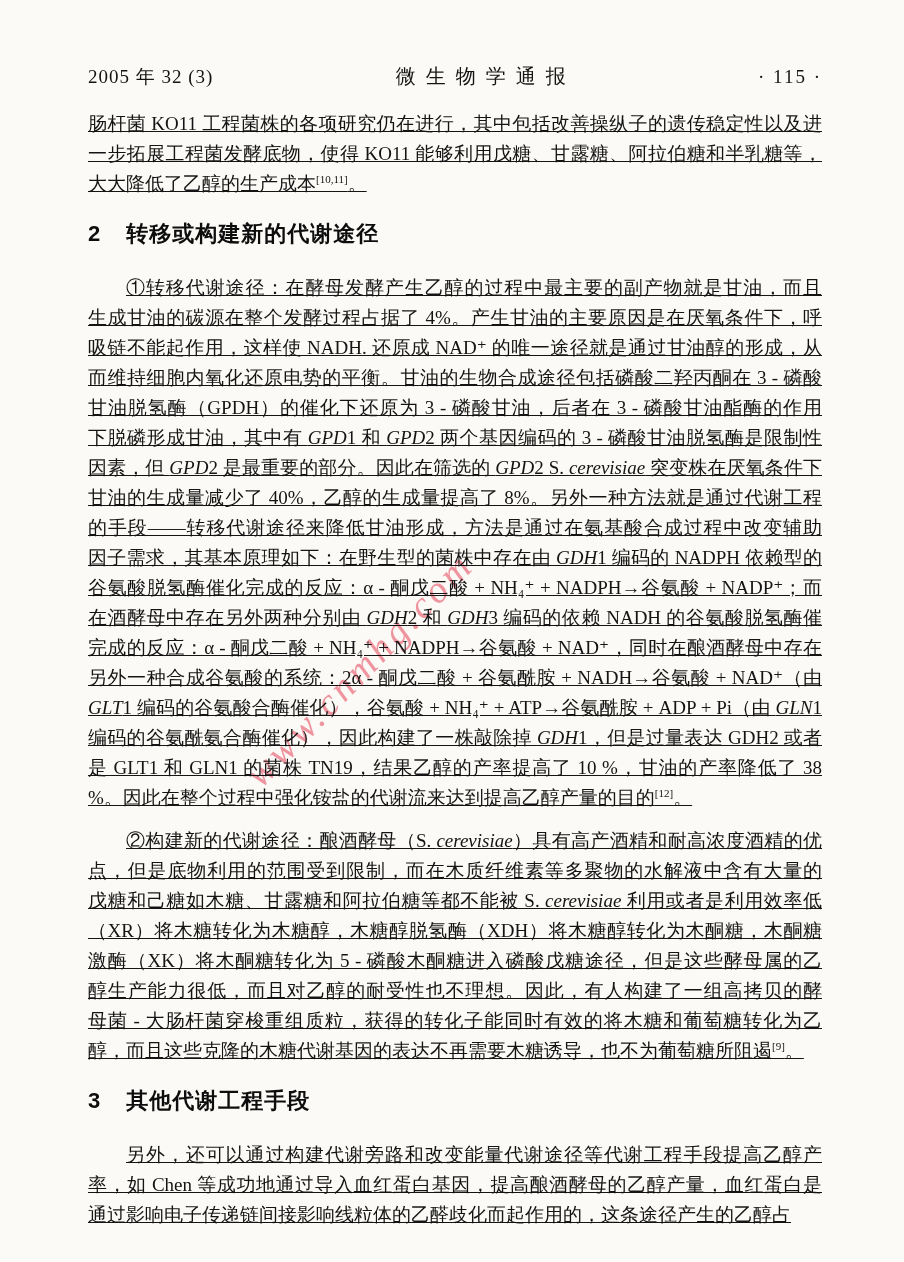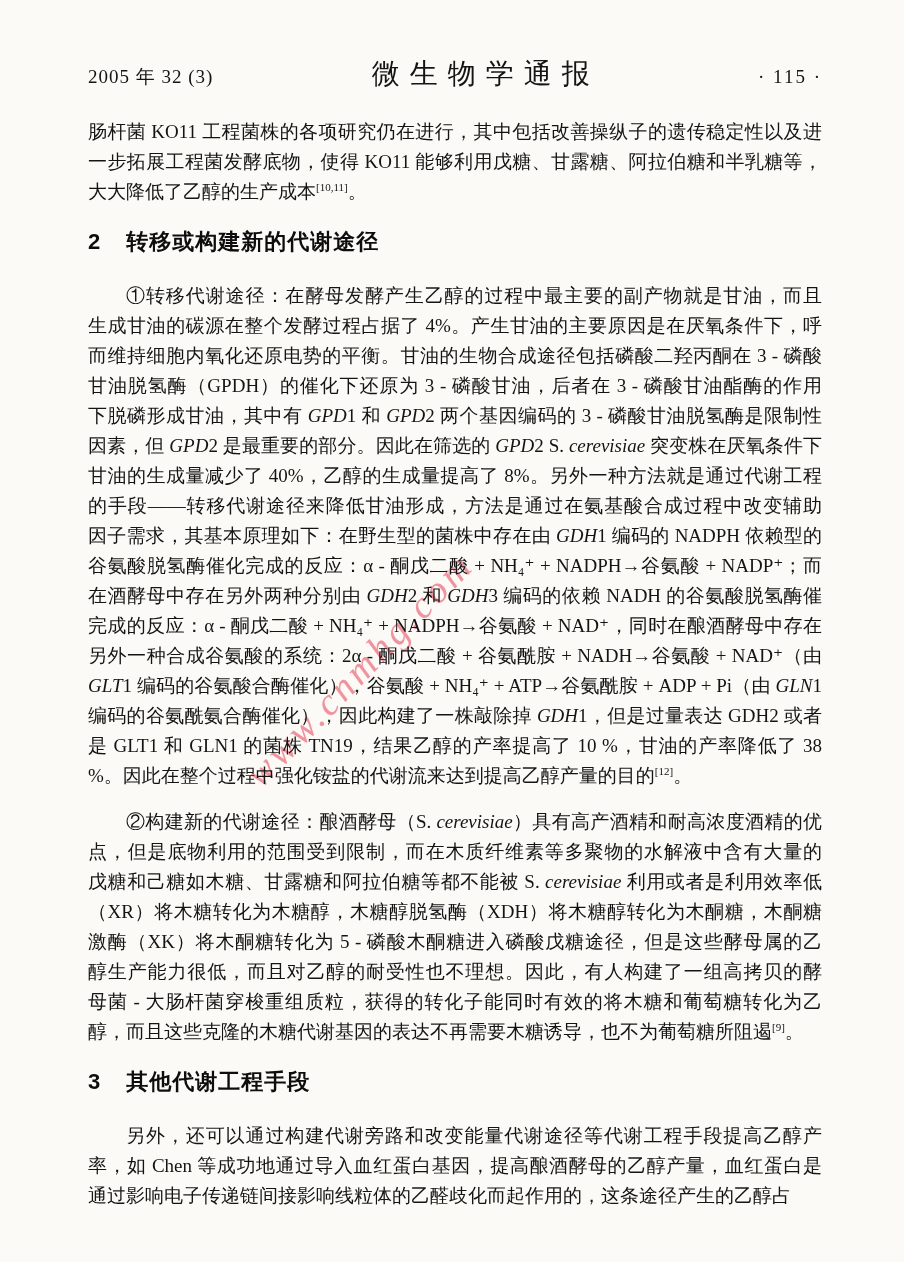--- a/index.html
+++ b/index.html
@@ -12,27 +12,27 @@
     font-family:"Liberation Serif","DejaVu Serif",serif;
     color:#141414;
   }
   
   .hdr{
     position:absolute;top:48px;left:88px;width:734px;
     display:flex;justify-content:space-between;align-items:baseline;
     font-size:19px;
   }
   .hdr .issue{letter-spacing:1px;margin-top:16px;}
-  .hdr .journal{letter-spacing:10px;font-size:28px;font-family:Liberation Mono, monospace;}
+  .hdr .journal{letter-spacing:10px;font-size:20px;font-family:Liberation Mono, monospace;}
   .hdr .pageno{letter-spacing:2px;}
   
   .article{
     position:absolute;top:101px;left:88px;width:734px;
   }
-  .para{margin:16px 0 13px 0;}
+  .para{margin:8px 0 13px 0;text-decoration:underline;}
   .line{
     font-size:19px;
     line-height:30px;
     height:30px;
     text-align:justify;
     text-align-last:justify;
     overflow:hidden;
     white-space:normal;
   }
   .line.para-end{text-align-last:left;}
@@ -85,20 +85,21 @@
         <div class="line">一步拓展工程菌发酵底物，使得 KO11 能够利用戊糖、甘露糖、阿拉伯糖和半乳糖等，</div>
         <div class="line para-end">大大降低了乙醇的生产成本<sup>[10,11]</sup>。</div>
       </div>
       <div class="heading">
         <span class="h-num">2</span>
         <span class="h-title">转移或构建新的代谢途径</span>
       </div>
       <div class="para">
         <div class="line indent">①转移代谢途径：在酵母发酵产生乙醇的过程中最主要的副产物就是甘油，而且</div>
         <div class="line">生成甘油的碳源在整个发酵过程占据了 4%。产生甘油的主要原因是在厌氧条件下，呼</div>
+        <div class="line">吸链不能起作用，这样使 NADH. 还原成 NAD⁺ 的唯一途径就是通过甘油醇的形成，从</div>
         <div class="line">而维持细胞内氧化还原电势的平衡。甘油的生物合成途径包括磷酸二羟丙酮在 3 - 磷酸</div>
         <div class="line">甘油脱氢酶（GPDH）的催化下还原为 3 - 磷酸甘油，后者在 3 - 磷酸甘油酯酶的作用</div>
         <div class="line">下脱磷形成甘油，其中有 <i>GPD</i>1 和 <i>GPD</i>2 两个基因编码的 3 - 磷酸甘油脱氢酶是限制性</div>
         <div class="line">因素，但 <i>GPD</i>2 是最重要的部分。因此在筛选的 <i>GPD</i>2 S. <i>cerevisiae</i> 突变株在厌氧条件下</div>
         <div class="line">甘油的生成量减少了 40%，乙醇的生成量提高了 8%。另外一种方法就是通过代谢工程</div>
         <div class="line">的手段——转移代谢途径来降低甘油形成，方法是通过在氨基酸合成过程中改变辅助</div>
         <div class="line">因子需求，其基本原理如下：在野生型的菌株中存在由 <i>GDH</i>1 编码的 NADPH 依赖型的</div>
         <div class="line">谷氨酸脱氢酶催化完成的反应：α - 酮戊二酸 + NH₄⁺ + NADPH→谷氨酸 + NADP⁺；而</div>
         <div class="line">在酒酵母中存在另外两种分别由 <i>GDH</i>2 和 <i>GDH</i>3 编码的依赖 NADH 的谷氨酸脱氢酶催化</div>
         <div class="line">完成的反应：α - 酮戊二酸 + NH₄⁺ + NADPH→谷氨酸 + NAD⁺，同时在酿酒酵母中存在</div>

